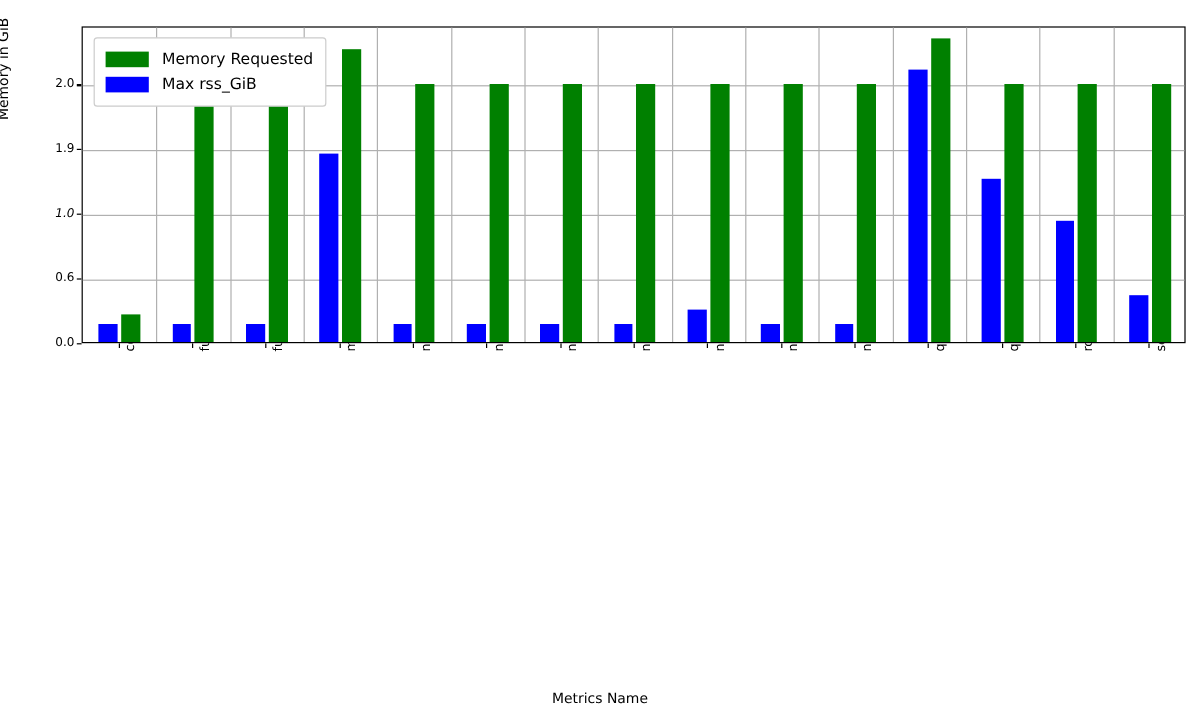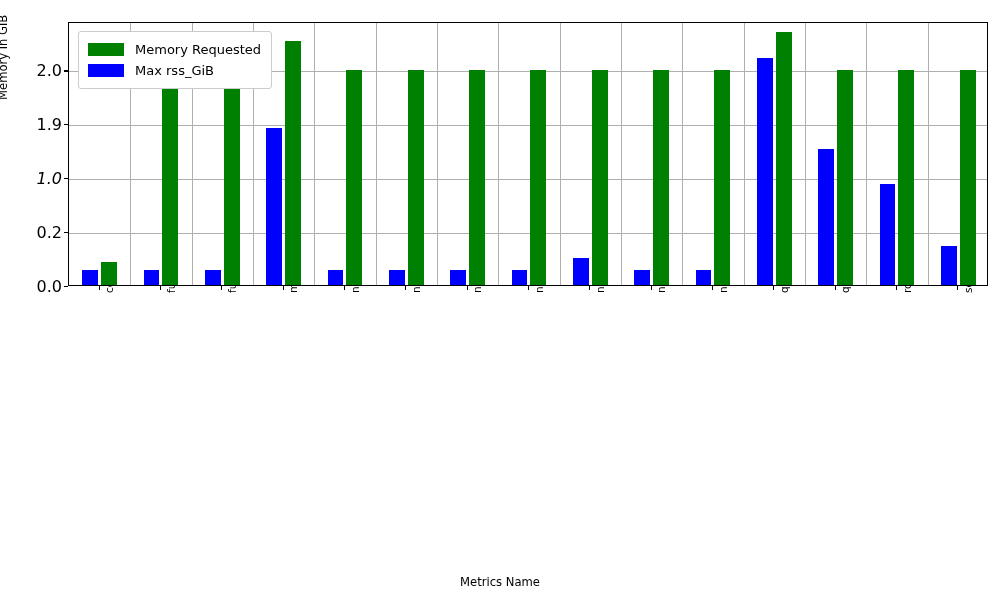--- a/index.html
+++ b/index.html
@@ -19,21 +19,21 @@
   #gridlayer,#barlayer{position:absolute;inset:0;}
   .hgrid{position:absolute;left:0;width:100%;height:1px;background:#b0b0b0;}
   .vgrid{position:absolute;top:0;height:100%;width:1px;background:#b0b0b0;}
 
   .group{position:absolute;bottom:0;height:100%;}
   .bar{position:absolute;bottom:0;}
   .bar.blue{background:#0000ff;}
   .bar.green{background:#008000;}
 
   
-  .ytick{position:absolute;left:0;width:62px;text-align:right;font-size:16px;color:#000;
+  .ytick{position:absolute;left:0;width:62px;text-align:right;font-size:10px;color:#000;
          transform:translateY(-50%);}
   .ytickmark{position:absolute;width:4px;height:1.1px;background:#000;left:64px;}
 
   #ylabel{
     position:absolute;left:-4px;top:100px;font-size:11.6px;color:#000;
     transform:rotate(-90deg);transform-origin:left top;white-space:nowrap;
   }
 
   #xlabel{
     position:absolute;left:0;top:575px;width:1000px;text-align:center;
@@ -61,21 +61,21 @@
 
 <div id="fig">
 
 
   <div id="ylabel">Memory in GiB</div>
   <div id="xlabel">Metrics Name</div>
 
   <div id="yticklayer">
       <div class="ytick" style="top: 286px;">0.0</div>
       <div class="ytickmark" style="top: 286px;"></div>
-      <div class="ytick" style="top: 232.122px;">0.2</div>
+      <div class="ytick" style="top: 232.122px;">0.6</div>
       <div class="ytickmark" style="top: 232.122px;"></div>
       <div class="ytick" style="top: 178.245px; font-style: italic;">1.0</div>
       <div class="ytickmark" style="top: 178.245px;"></div>
       <div class="ytick" style="top: 124.367px;">1.9</div>
       <div class="ytickmark" style="top: 124.367px;"></div>
       <div class="ytick" style="top: 70.4898px;">2.0</div>
       <div class="ytickmark" style="top: 70.4898px;"></div>
     </div>
   <div id="xticklayer">
       <div class="xtickmark" style="left: 98.6667px;"></div>

